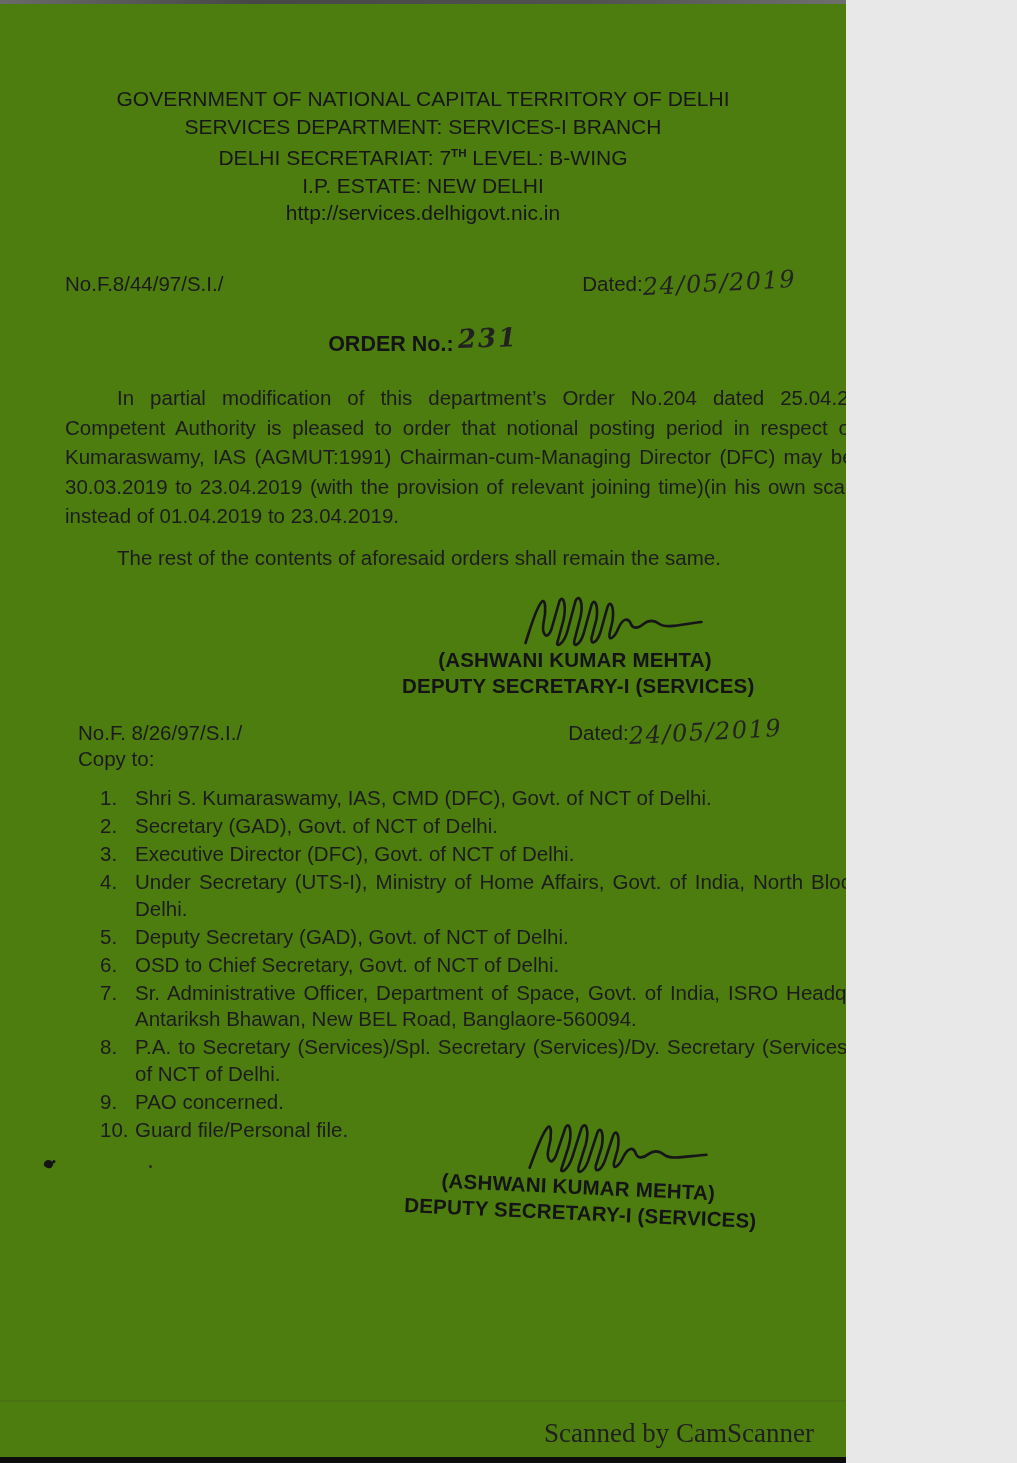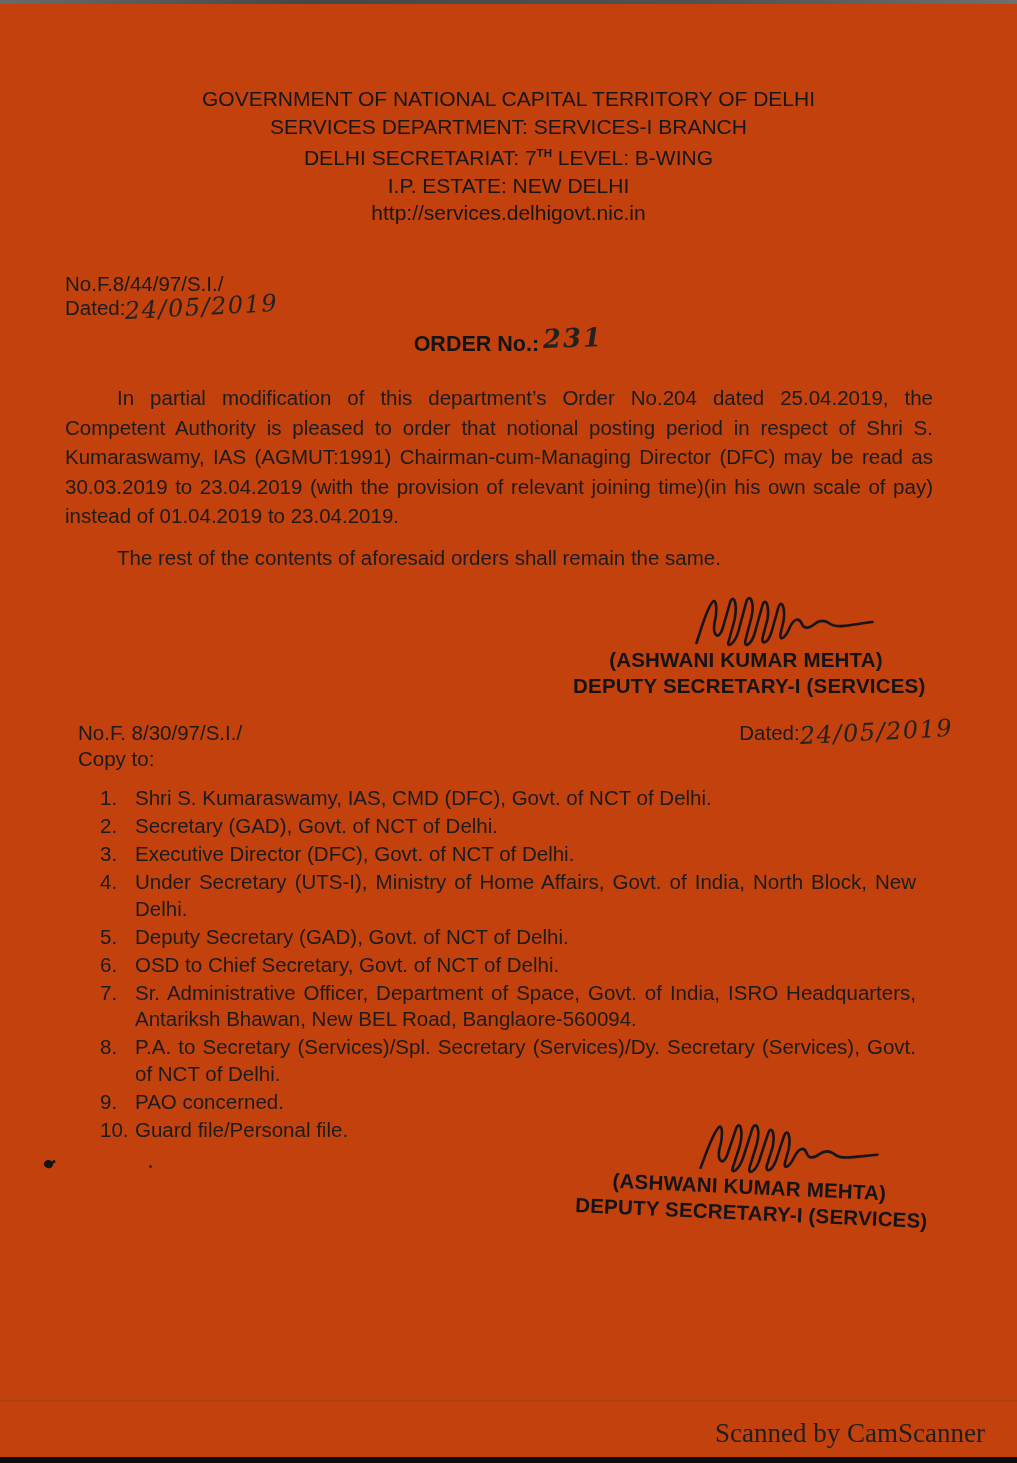--- a/index.html
+++ b/index.html
@@ -1,34 +1,34 @@
 <!DOCTYPE html>
 <html><head>
 <meta charset="utf-8">
 <style>
   html,body{margin:0;padding:0;background:#e8e8e8;}
   .page{
     position:relative;
-    width:1017px;height:1463px;
-    background:#c2410c;
+    width:846px;height:1463px;
+    background:#4d7c0f;
     overflow:hidden;
     font-family:"Liberation Sans",sans-serif;
     color:#1d1d1f;
   }
   .abs{position:absolute;}
   
   .top-bar{top:0;left:0;width:100%;height:4px;background:linear-gradient(90deg,#6a6a6a,#474747 30%,#525252 70%,#6f6f6f);}
   
   .header{top:85px;left:0;right:0;text-align:center;font-size:21px;line-height:27.5px;color:#17171a;}
   .header .hline{white-space:nowrap;}
   .header sup{font-size:0.55em;vertical-align:super;letter-spacing:0;font-weight:bold;}
   .url{text-underline-offset:3px;text-decoration-thickness:1.5px;}
   
   .ref-row{display:flex;justify-content:space-between;align-items:flex-start;font-size:20.5px;color:#1b1b1d;}
-  .ref-row-1{top:272px;left:65px;right:50px;flex-direction:column;}
+  .ref-row-1{top:272px;left:65px;right:50px;}
   .ref-row-2{top:721px;left:78px;right:64px;}
   .dated-group{display:flex;align-items:flex-start;}
   .hw{
     font-family:"DejaVu Serif",serif;font-style:italic;
     font-size:24px;letter-spacing:1.5px;color:#222;
     display:inline-block;transform:rotate(-3deg) translateY(-3px);
     white-space:nowrap;
   }
   .hw-order{font-size:26px;letter-spacing:2px;transform:rotate(-2deg) translateY(-4px);margin-left:4px;}
   
@@ -93,21 +93,21 @@
     <div class="sig-scribble">
       <svg width="185" height="56" viewBox="0 0 185 56" fill="none" xmlns="http://www.w3.org/2000/svg">
         <path d="M5 50 C9 38, 15 16, 21 9 C25 4, 26 18, 23 30 C21 42, 27 48, 31 36 L39 8 C43 1, 46 13, 43 27 L37 49 C35 55, 43 52, 47 38 L55 8 C59 0, 63 10, 60 24 L54 47 C52 55, 59 53, 63 41 L71 12 C74 4, 78 12, 76 26 L71 45 C70 52, 76 51, 80 39 L87 14 C90 6, 94 14, 92 28 L89 41 C88 49, 94 45, 98 35 C102 26, 107 24, 110 30 C112 36, 117 36, 123 31 C129 26, 135 28, 139 31 C146 36, 163 31, 181 29" stroke="#15151a" stroke-width="2.6" stroke-linecap="round" stroke-linejoin="round"></path>
       </svg>
     </div>
     <div class="sig-name">(ASHWANI KUMAR MEHTA)</div>
     <div class="sig-title">DEPUTY SECRETARY-I (SERVICES)</div>
   </div>
 
   <div class="abs ref-row ref-row-2">
-    <span>No.F. 8/30/97/S.I./</span>
+    <span>No.F. 8/26/97/S.I./</span>
     <span class="dated-group">
       <span>Dated:</span>
       <span class="hw">24/05/2019</span>
     </span>
   </div>
 
   <div class="abs copy-heading">Copy to:</div>
 
   <div class="abs copy-list">
     <div class="copy-item">

